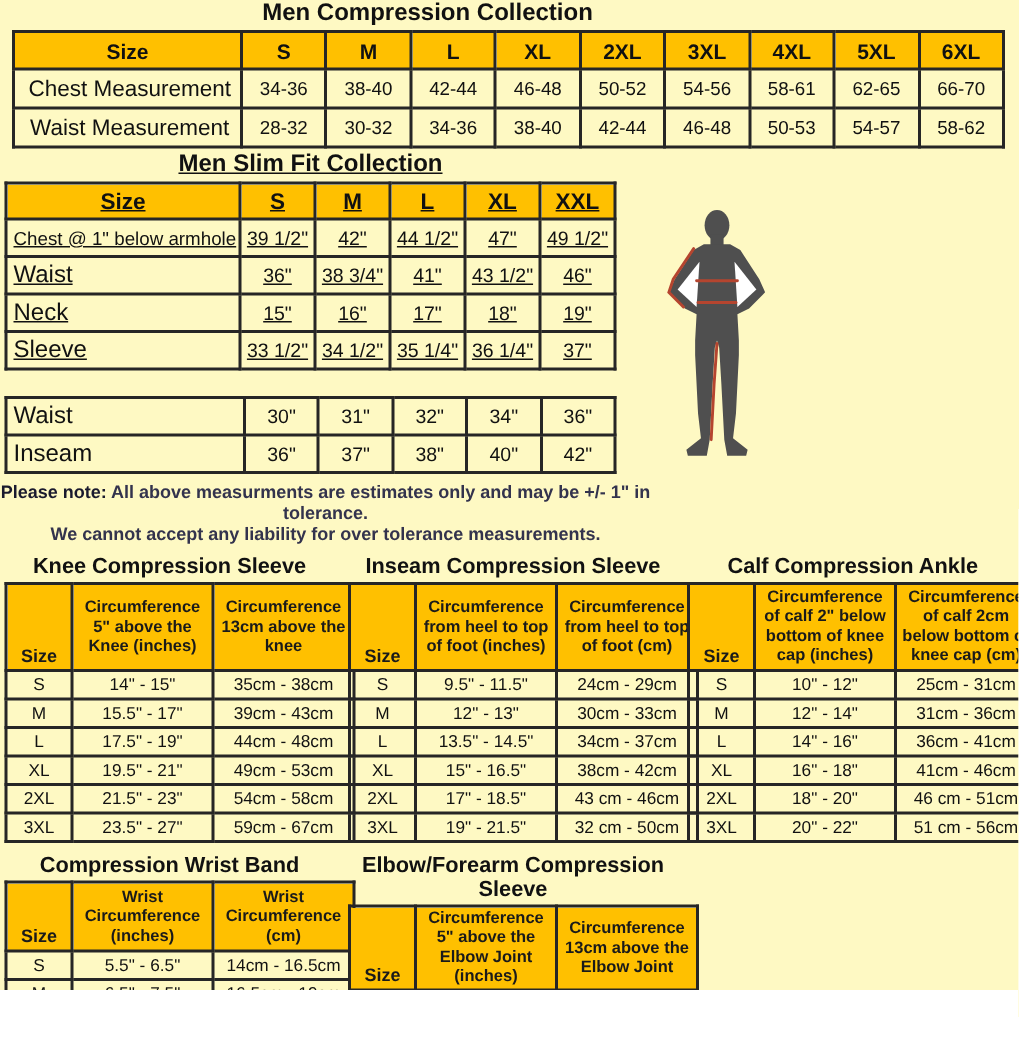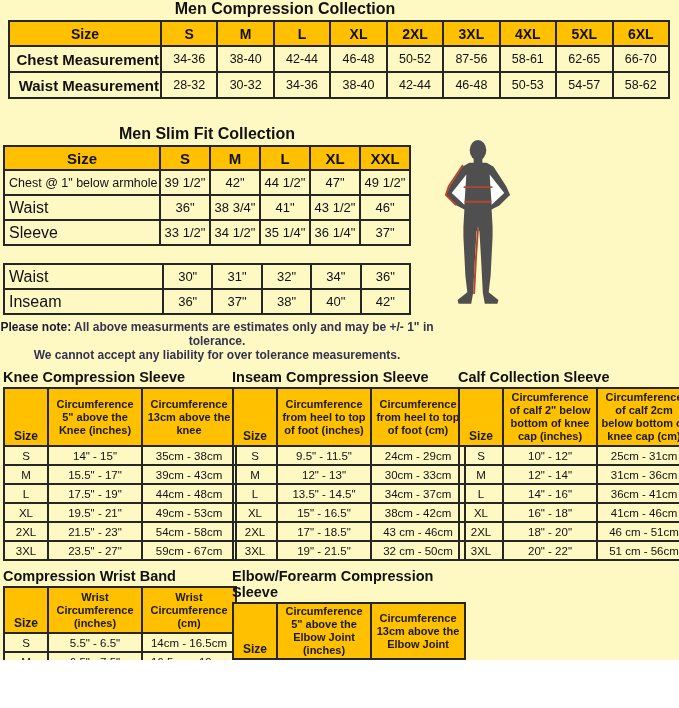--- a/index.html
+++ b/index.html
@@ -5,33 +5,33 @@
   html,body{margin:0;padding:0;background:#fff;}
   .page{
     position:relative;
     width:679px;height:660px;
     font-family:"Liberation Sans",sans-serif;
     color:#111;
     overflow:hidden;
     background:#fef9c3;
   }
   h2{font-size:16px;font-weight:bold;margin:0;text-align:center;color:#111;}
-  h3{font-size:14.5px;font-weight:bold;margin:0 0 2px 0;text-align:left;color:#111;}
+  h3{font-size:14.5px;font-weight:bold;margin:0 0 2px 0;text-align:center;color:#111;}
   table{border-collapse:collapse;table-layout:fixed;}
   td,th{border:2px solid #262626;overflow:hidden;}
 
   
   .sec1 h2{width:570px;margin-bottom:2px;}
   #t-compression{width:662px;margin-left:8px;}
   #t-compression th{background:var(--gold,#FFC000);font-size:14px;font-weight:bold;height:21px;text-align:center;}
   #t-compression th:first-child{width:148px;}
   #t-compression td{height:22px;font-size:12.5px;text-align:center;}
-  #t-compression td.rowlabel{font-size:15px;text-align:right;padding-left:4px;font-weight:bold;}
-
-  .sec2{margin-top:26px;}
+  #t-compression td.rowlabel{font-size:15px;text-align:center;padding-left:4px;}
+
+  .sec2{margin-top:2px;text-decoration:underline;}
   .sec2 h2{width:414px;margin-bottom:2px;}
   #t-slim,#t-pant{width:408px;margin-left:3px;}
   #t-slim th{background:var(--gold,#FFC000);font-size:15px;font-weight:bold;height:20px;text-align:center;}
   #t-slim th:first-child,#t-pant td.rowlabel{width:152px;}
   #t-slim td,#t-pant td{height:21px;font-size:13px;text-align:center;}
   #t-slim td.rowlabel,#t-pant td.rowlabel{font-size:16px;text-align:left;padding-left:4px;}
   #t-slim td.rowlabel.small{font-size:12.5px;height:15px;}
 
   .sec3{margin-top:17px;}
   .sec3 h2{width:414px;margin-bottom:2px;}
@@ -83,21 +83,21 @@
           </tr>
       </thead>
       <tbody>
           <tr>
             <td class="rowlabel">Chest Measurement</td>
             <td>34-36</td>
             <td>38-40</td>
             <td>42-44</td>
             <td>46-48</td>
             <td>50-52</td>
-            <td>87-56</td>
+            <td>54-56</td>
             <td>58-61</td>
             <td>62-65</td>
             <td>66-70</td>
           </tr>
           <tr>
             <td class="rowlabel">Waist Measurement</td>
             <td>28-32</td>
             <td>30-32</td>
             <td>34-36</td>
             <td>38-40</td>
@@ -135,20 +135,28 @@
           </tr>
           <tr>
             <td class="rowlabel">Waist</td>
             <td>36"</td>
             <td>38 3/4"</td>
             <td>41"</td>
             <td>43 1/2"</td>
             <td>46"</td>
           </tr>
           <tr>
+            <td class="rowlabel">Neck</td>
+            <td>15"</td>
+            <td>16"</td>
+            <td>17"</td>
+            <td>18"</td>
+            <td>19"</td>
+          </tr>
+          <tr>
             <td class="rowlabel">Sleeve</td>
             <td>33 1/2"</td>
             <td>34 1/2"</td>
             <td>35 1/4"</td>
             <td>36 1/4"</td>
             <td>37"</td>
           </tr>
         </tbody>
     </table>
   </section>
@@ -261,21 +269,21 @@
             </tr>
             <tr>
               <td>3XL</td>
               <td>19" - 21.5"</td>
               <td>32 cm - 50cm</td>
             </tr>
           </tbody>
       </table>
     </div>
     <div class="sblock r1 right">
-      <h3>Calf Collection Sleeve</h3>
+      <h3>Calf Compression Ankle</h3>
       <table>
         <thead>
             <tr>
           <th class="sz">Size</th>
           <th class="hc">Circumference of calf 2" below bottom of knee cap (inches)</th>
           <th class="hc">Circumference of calf 2cm below bottom of knee cap (cm)</th>
         </tr>
           </thead>
         <tbody>
             <tr>

